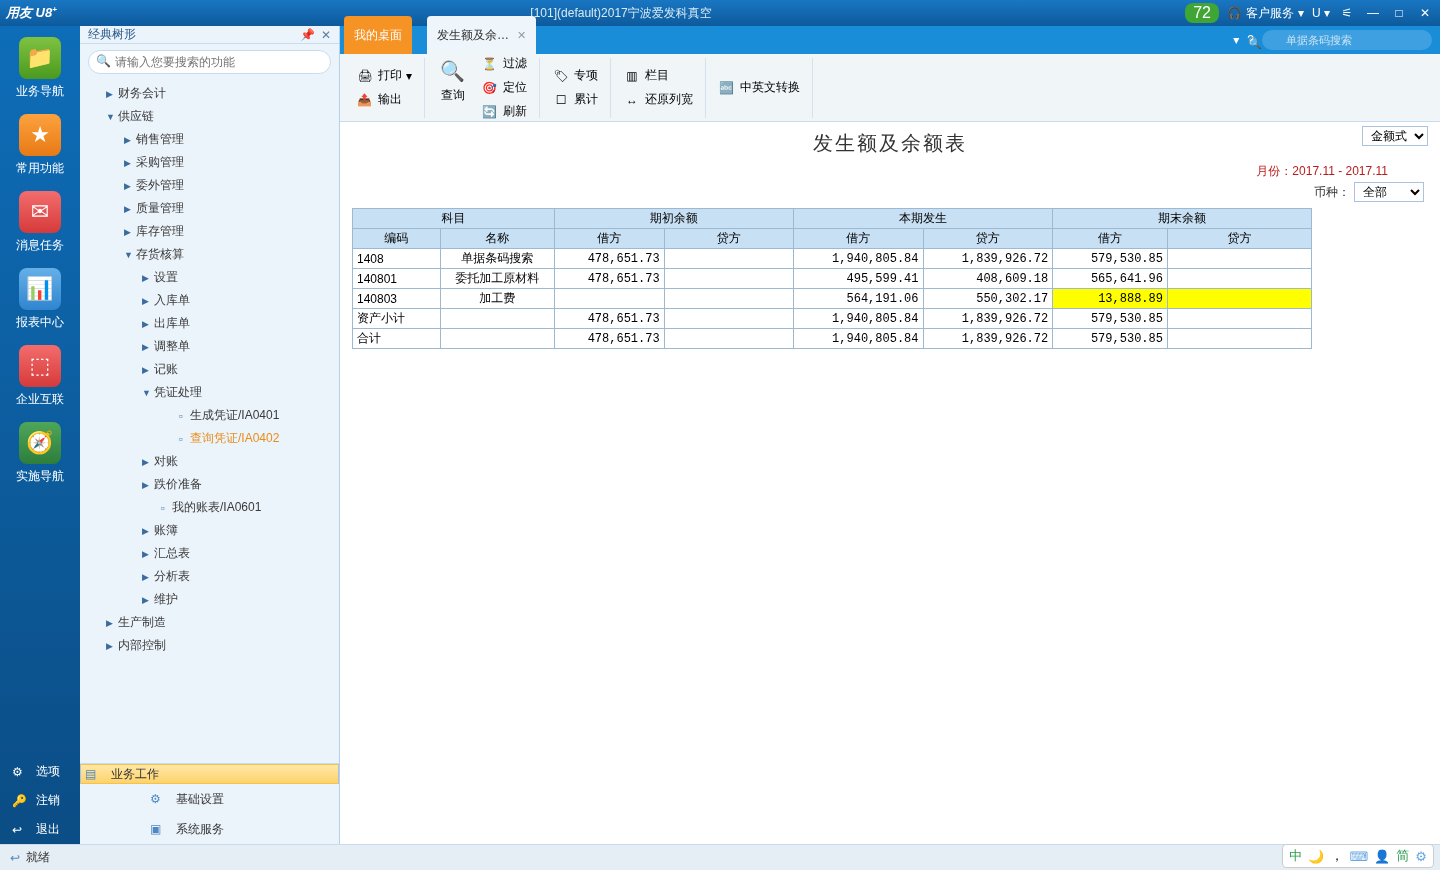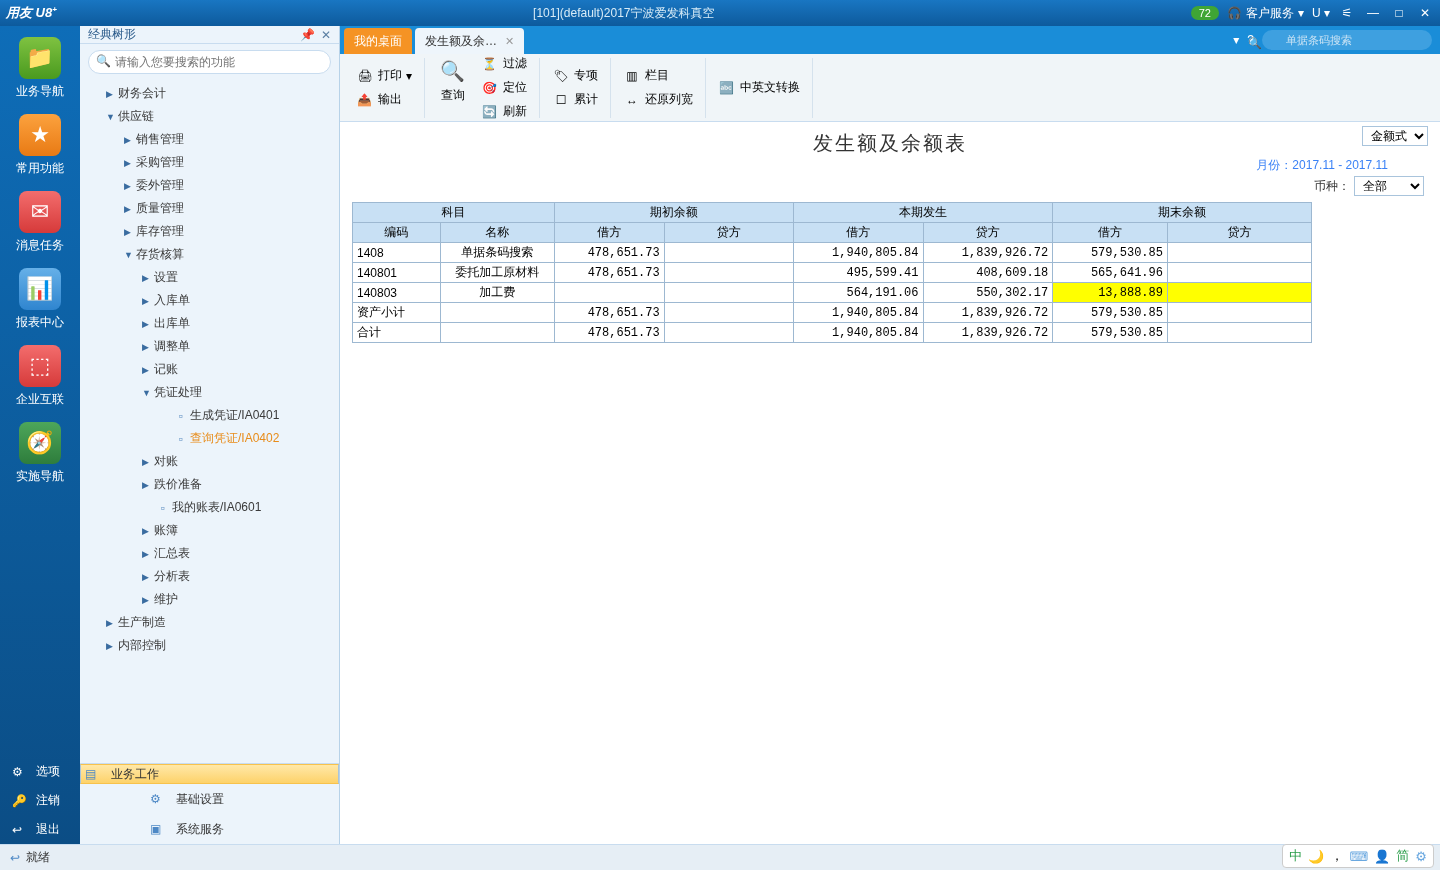--- a/index.html
+++ b/index.html
@@ -4,21 +4,21 @@
 <style>
 * { margin: 0; padding: 0; box-sizing: border-box; font-family: "Microsoft YaHei", "SimSun", sans-serif; }
 body { width: 1440px; height: 870px; background: #fff; overflow: hidden; font-size: 12px; }
 
 
 .titlebar { height: 26px; background: linear-gradient(to bottom, #1976c2, #0d5a9c); color: #fff; display: flex; align-items: center; padding: 0 6px; }
 .titlebar .logo { font-size: 13px; font-weight: bold; font-style: italic; }
 .titlebar .logo sup { font-size: 8px; }
 .titlebar .title-text { flex: 1; text-align: center; font-size: 12px; color: #d7ebf7; }
 .titlebar .right { display: flex; align-items: center; gap: 8px; font-size: 12px; }
-.titlebar .badge { background: #3fa535; border-radius: 8px; padding: 1px 8px; font-size: 11px; }
+.titlebar .badge { background: #3fa535; border-radius: 8px; padding: 1px 8px; font-size: 16px; }
 .titlebar .win-btn { width: 18px; text-align: center; cursor: pointer; }
 .titlebar .svc { display: flex; align-items: center; gap: 4px; }
 
 
 .main { display: flex; height: 818px; }
 
 
 .leftrail { width: 80px; background: linear-gradient(to bottom, #0e6db8, #0b4d85); display: flex; flex-direction: column; align-items: center; padding-top: 5px; }
 .rail-item { width: 70px; height: 75px; display: flex; flex-direction: column; align-items: center; justify-content: center; color: #fff; font-size: 12px; cursor: pointer; margin-bottom: 2px; }
 .rail-item .icon { width: 42px; height: 42px; border-radius: 8px; margin-bottom: 4px; display: flex; align-items: center; justify-content: center; font-size: 22px; }
@@ -55,43 +55,43 @@
 .tree-footer { border-top: 1px solid #c8dcef; }
 .tf-item { display: flex; align-items: center; gap: 10px; height: 30px; padding-left: 70px; cursor: pointer; color: #333; }
 .tf-item.sel { background: linear-gradient(to bottom,#ffe8a8,#fdd26a); border-top:1px solid #f7c24c; border-bottom:1px solid #f7c24c; }
 .tf-item .tf-icon { width:16px; color:#4d88c5; }
 
 
 .content { flex: 1; display: flex; flex-direction: column; background: #fff; }
 
 
 .tabbar { height: 28px; background: #1a8dd8; display: flex; align-items: flex-end; padding-left: 4px; position: relative; }
-.tab { height: 26px; display: flex; align-items: center; padding: 0 10px; border-radius: 4px 4px 0 0; font-size: 12px; margin-right: 3px; cursor: pointer; }
+.tab { height: 38px; display: flex; align-items: center; padding: 0 10px; border-radius: 4px 4px 0 0; font-size: 12px; margin-right: 15px; cursor: pointer; }
 .tab.desktop { background: #f59324; color: #fff; }
 .tab.active { background: #eef5fb; color: #333; }
 .tab .close { margin-left: 8px; color: #999; font-size: 11px; }
 .tabbar .right-icons { position: absolute; right: 8px; top: 4px; display: flex; gap: 8px; color: #fff; align-items: center; }
 .tabbar .searchbox { width: 170px; height: 20px; border-radius: 10px; background: #3ea0e0; border: none; padding: 0 10px 0 24px; color: #fff; font-size: 11px; }
 .tabbar .searchbox::placeholder { color: #cce4f5; }
 .tabbar .sbicon { position: absolute; right: 170px; top: 7px; color: #cce4f5; font-size:11px; }
 
 
 .toolbar { height: 68px; background: #f0f5f8; border-bottom: 1px solid #c8dcef; display: flex; align-items: center; padding: 0 4px; }
 .tb-group { display: flex; flex-direction: column; justify-content: center; border-right: 1px solid #d5e2ed; padding: 0 8px; height: 60px; }
 .tb-btn-big { display: flex; flex-direction: column; align-items: center; cursor: pointer; padding: 2px 4px; }
 .tb-btn-big .bi { width: 32px; height: 32px; display: flex; align-items: center; justify-content: center; font-size: 20px; }
 .tb-btn-sm { display: flex; align-items: center; gap: 4px; cursor: pointer; padding: 2px 4px; font-size: 12px; }
 .tb-btn-sm .si { width: 18px; height: 18px; display: inline-flex; align-items: center; justify-content: center; }
 .tb-col { display: flex; flex-direction: column; gap: 2px; }
 .tb-row { display: flex; gap: 4px; }
 
 
 .report { flex: 1; padding: 8px 12px; overflow: auto; position: relative; }
-.report-title { text-align: center; font-size: 20px; color: #333; font-weight: normal; letter-spacing: 2px; }
-.report-meta { text-align: right; font-size: 12px; color: #3b82f6; padding-right: 40px; }
+.report-title { text-align: center; font-size: 20px; color: #333; font-weight: normal; letter-spacing: 2px; margin-bottom: 6px; }
+.report-meta { text-align: right; font-size: 12px; color: #b91c1c; padding-right: 40px; }
 .report-meta2 { text-align: right; font-size: 12px; color: #333; padding-right: 4px; display:flex; justify-content: flex-end; align-items:center; gap:4px; margin-top:2px; }
 .money-sel { position:absolute; right:12px; top:4px; }
 .sel { border:1px solid #a9c4dc; height:20px; font-size:12px; padding:0 4px; background:#fff; }
 
 table.data { border-collapse: collapse; width: 960px; margin-top: 6px; }
 table.data th, table.data td { border: 1px solid #9db8d1; font-size: 12px; padding: 1px 4px; height: 19px; }
 table.data th { background: #c8e0f4; font-weight: normal; text-align: center; }
 table.data td.num { text-align: right; font-family: "Consolas","Courier New",monospace; }
 table.data td.txt { text-align: center; }
 table.data td.code { text-align: left; padding-left: 4px; }

